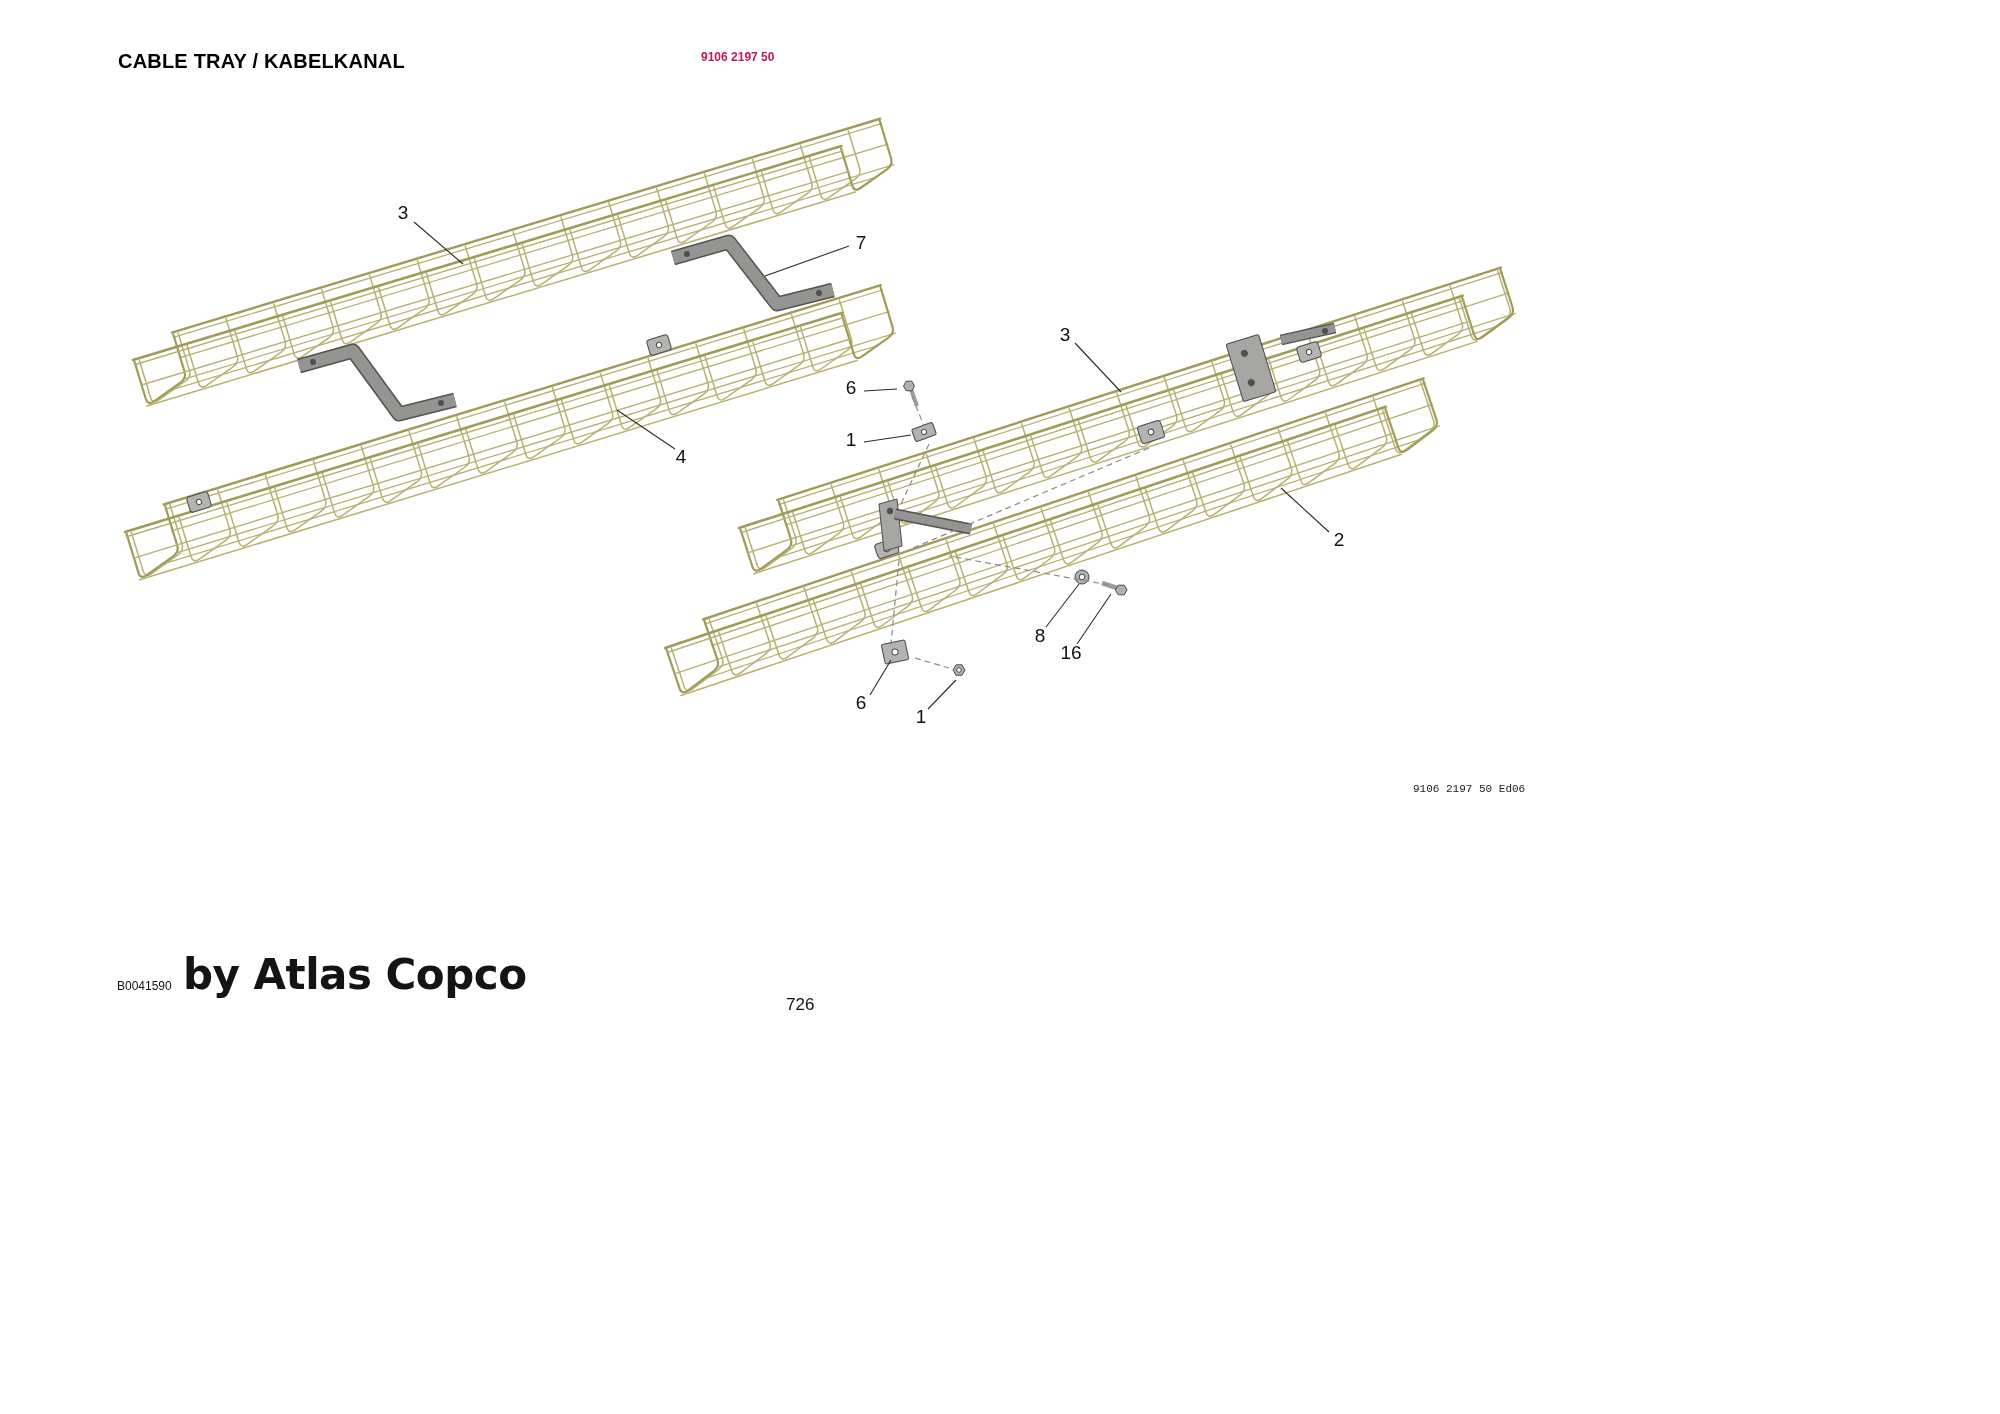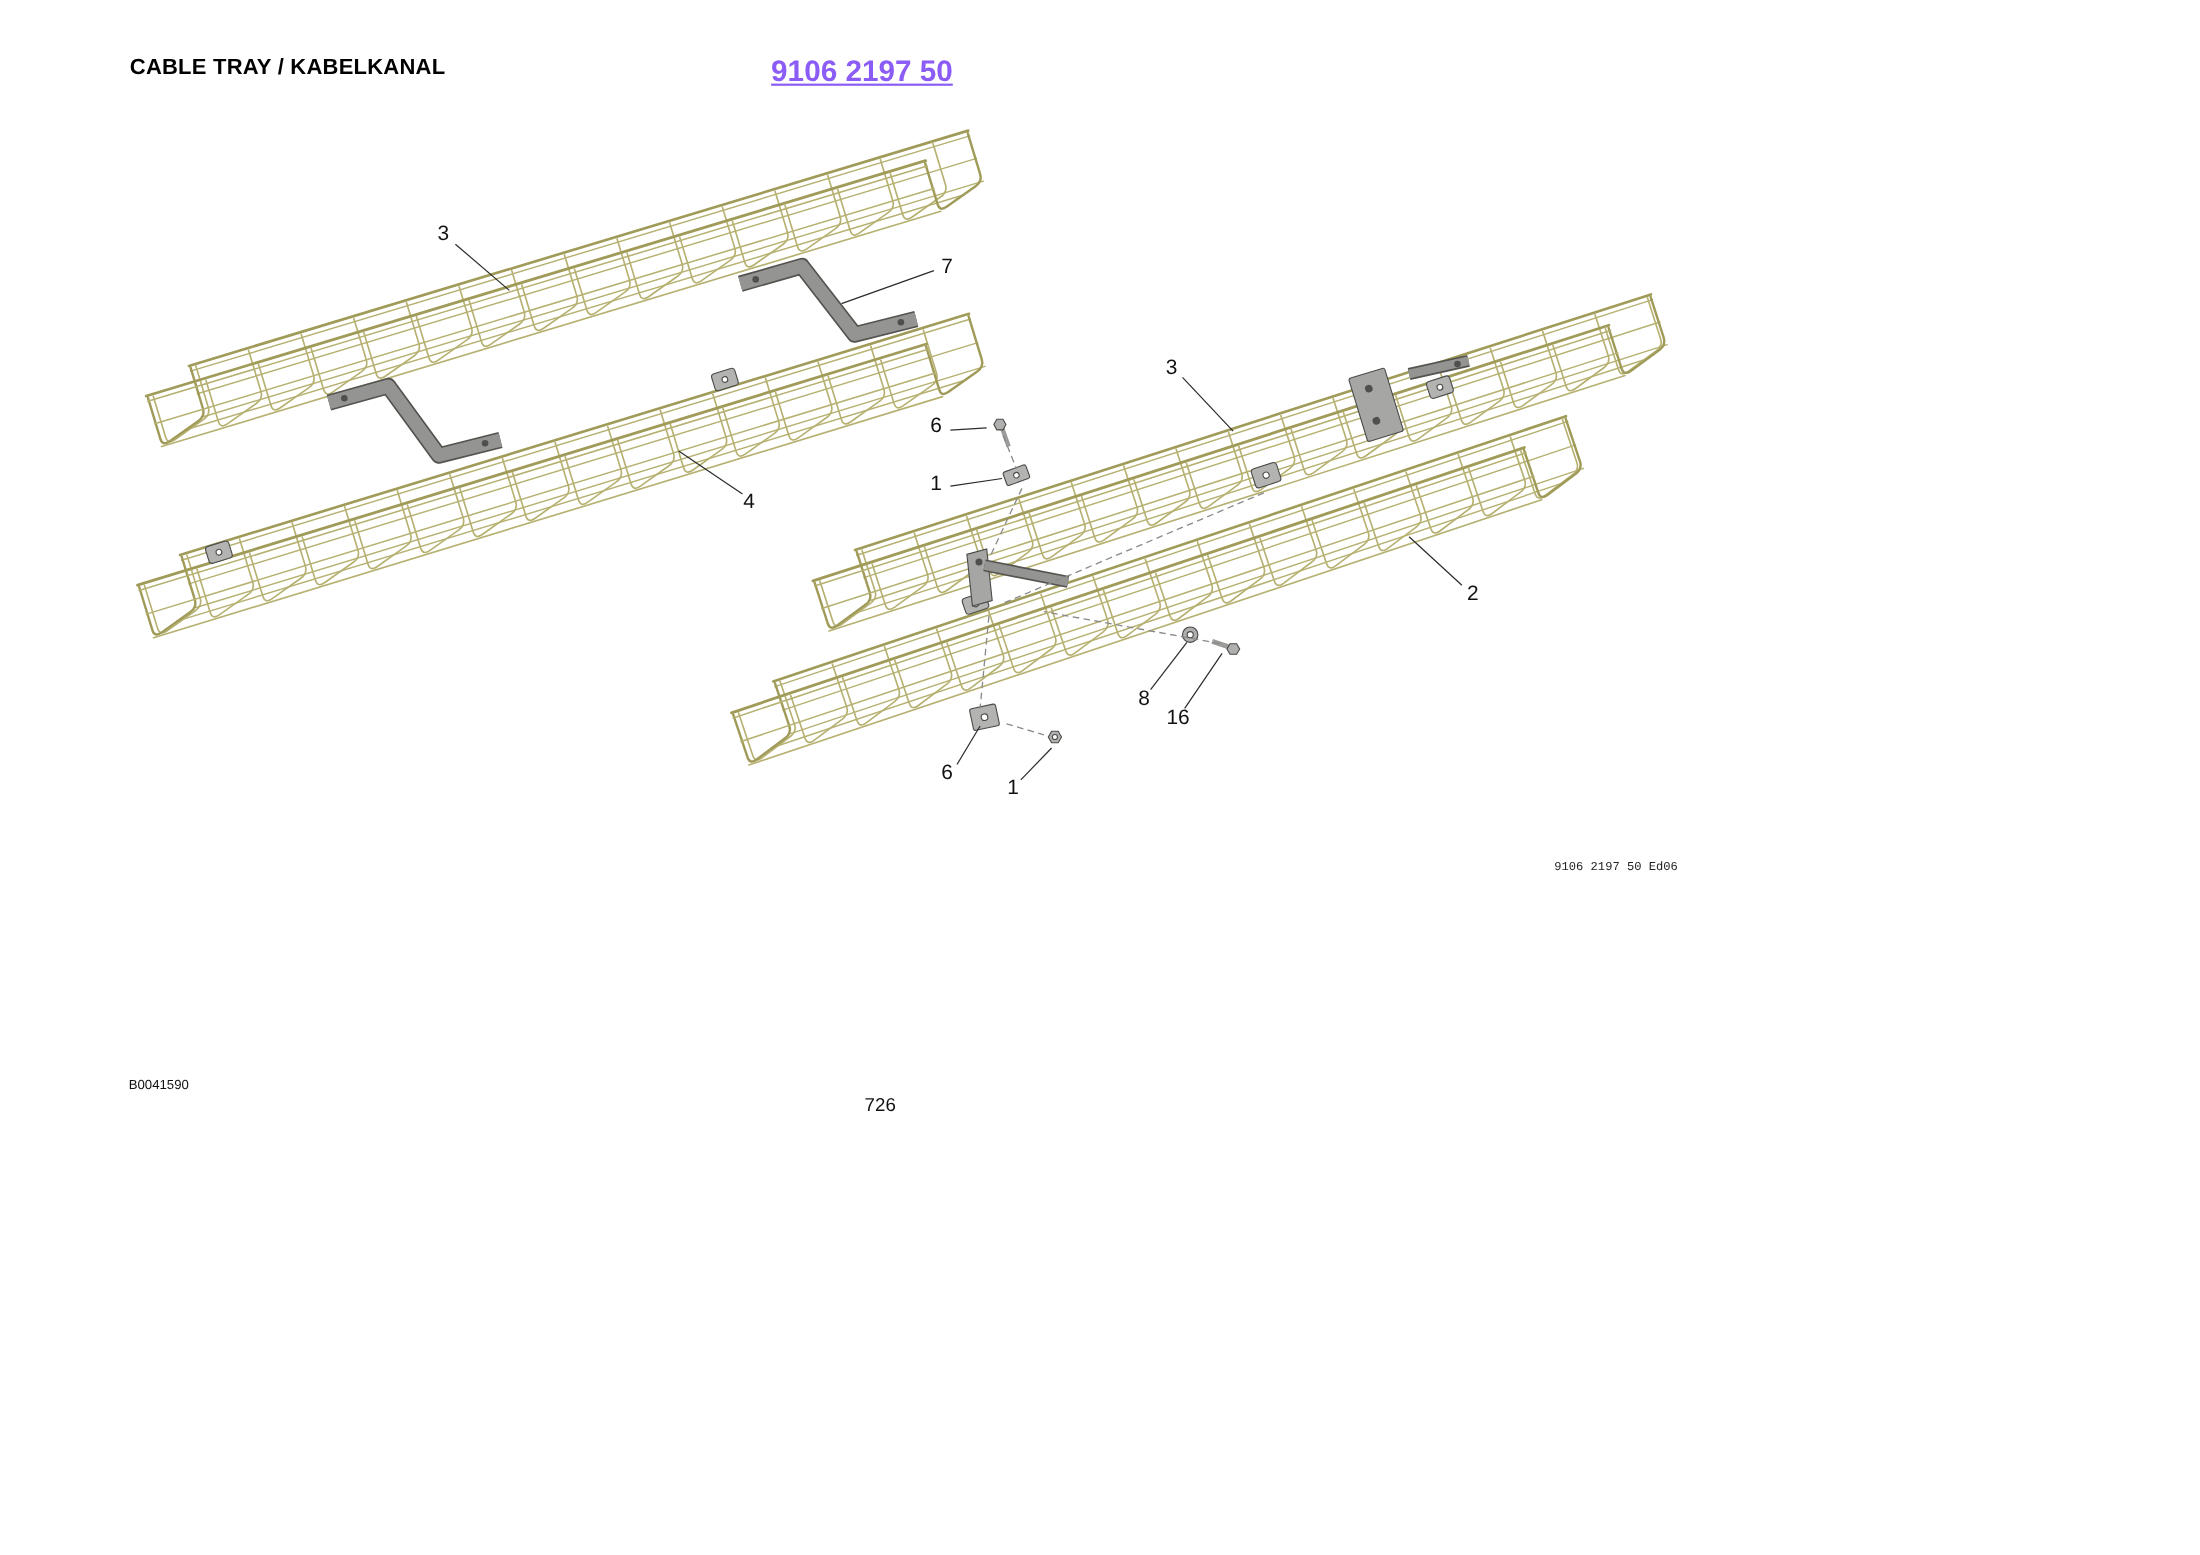--- a/index.html
+++ b/index.html
@@ -2,21 +2,21 @@
 <html><head>
 <meta charset="utf-8">
 <style>
   * { margin:0; padding:0; box-sizing:border-box; }
   html,body { background:#ffffff; }
   .page {
     width:2000px; height:1234px; position:relative; background:#ffffff;
     font-family:"Liberation Sans", sans-serif; overflow:hidden;margin-left:33px;
   }
   .hdr-title { position:absolute; left:85px;  top:50px; font-size:20px; font-weight:bold; color:#000; letter-spacing:.2px; }
-  .hdr-part  { position:absolute; left:668px; top:50px; font-size:27px; font-weight:bold; color:#8b5cf6;text-decoration:underline; }
+  .hdr-part  { position:absolute; left:668px; top:50px; font-size:12px; font-weight:bold; color:#be185d; }
   #diagram   { position:absolute; left:0; top:0; }
   .callout   { position:absolute; transform:translate(-50%,-50%); font-size:19px; color:#111; }
   .doc-ref   { position:absolute; left:1380px; top:783px; font-size:11px; color:#222;font-family:Liberation Mono, monospace; }
   .code      { position:absolute; left:84px;  top:979px; font-size:12px; color:#111;text-align:right; }
   .brand     { position:absolute; left:150px; top:950px; font-size:42px; font-weight:600; color:#141414;
                font-family:"DejaVu Sans", sans-serif; letter-spacing:-0.5px; }
   .pageno    { position:absolute; left:753px; top:995px; font-size:17px; color:#111; }
 
   .strap-edge      { fill:none; stroke:#55534f; stroke-width:15; stroke-linejoin:round; }
   .strap           { fill:none; stroke:#949492; stroke-width:12; stroke-linejoin:round; }
@@ -211,14 +211,15 @@
   <div class="callout" style="left:818px;top:388px">6</div>
   <div class="callout" style="left:818px;top:440px">1</div>
   <div class="callout" style="left:1306px;top:540px">2</div>
   <div class="callout" style="left:1007px;top:636px">8</div>
   <div class="callout" style="left:1038px;top:653px">16</div>
   <div class="callout" style="left:828px;top:703px">6</div>
   <div class="callout" style="left:888px;top:717px">1</div>
 
   <div class="doc-ref">9106 2197 50 Ed06</div>
   <div class="code">B0041590</div>
+  <div class="brand">by Atlas Copco</div>
   <div class="pageno">726</div>
 </div>
 
 </body></html>

